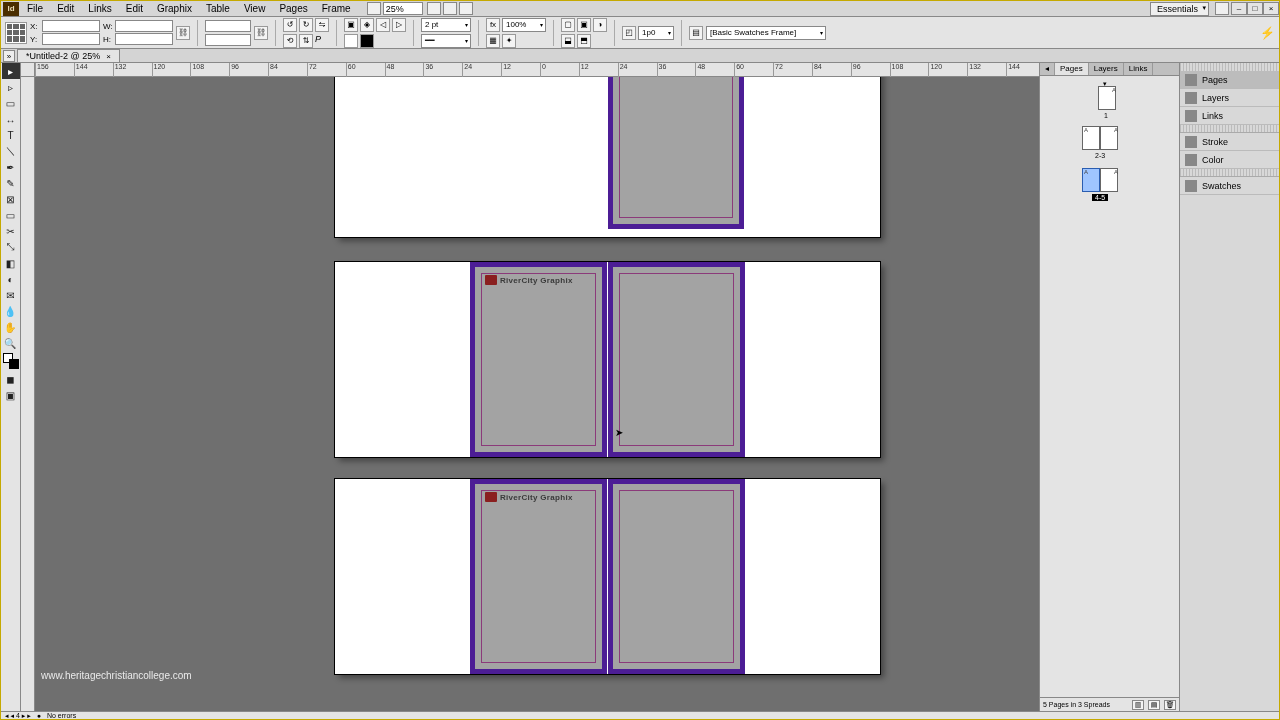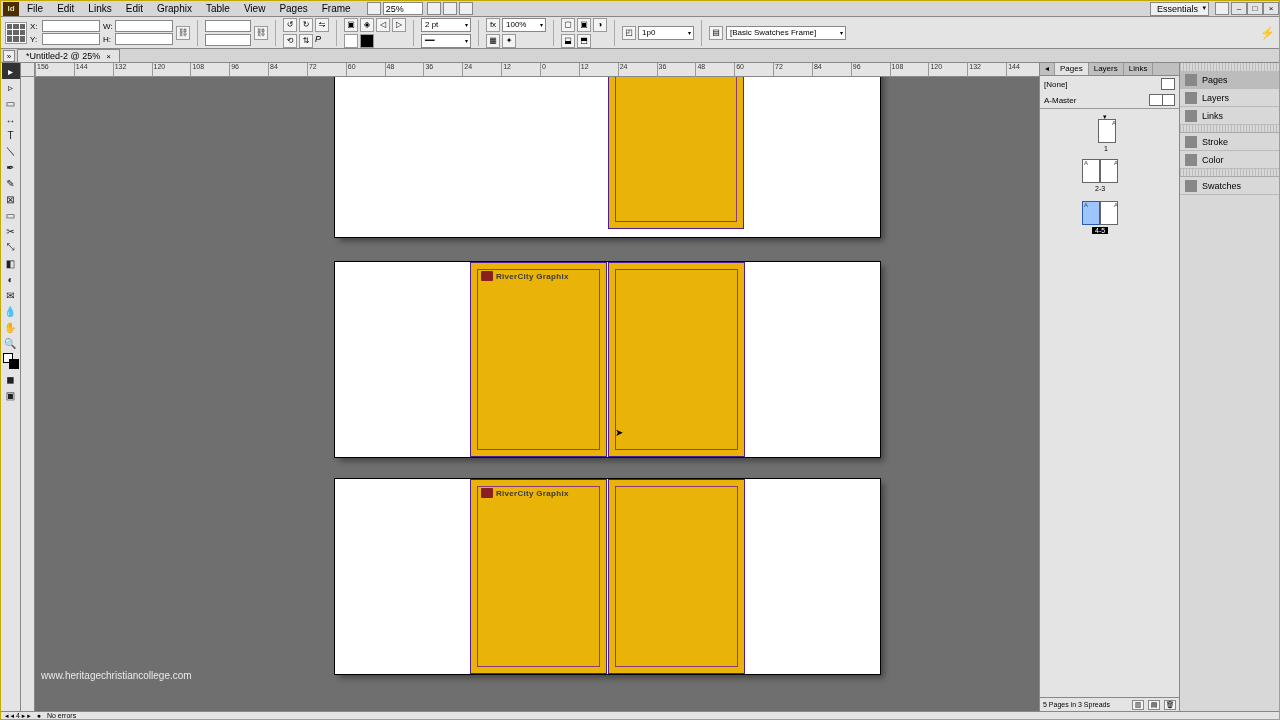--- a/index.html
+++ b/index.html
@@ -50,21 +50,21 @@
 .canvaswrap { flex: 1; position: relative; background: #6f6f6f; overflow: hidden; }
 .hruler { position: absolute; top: 0; left: 14px; right: 0; height: 14px; background: #e4e4e4; border-bottom: 1px solid #888; font-size: 7px; color: #333; }
 .hruler .tick { position: absolute; top: 0; height: 14px; border-left: 1px solid #999; padding-left: 1px; }
 .vruler { position: absolute; top: 14px; left: 0; bottom: 0; width: 14px; background: #e4e4e4; border-right: 1px solid #888; }
 .rulercorner { position: absolute; top:0; left:0; width:14px; height:14px; background:#e4e4e4; border-right:1px solid #888; border-bottom:1px solid #888; }
 .canvas { position: absolute; top: 14px; left: 14px; right: 0; bottom: 0; overflow: hidden; }
 .spread { position: absolute; left: 300px; width: 545px; background: #fff; box-shadow: 0 0 0 1px #000, 4px 4px 6px rgba(0,0,0,.4); }
 .spread.s1 { top: -80px; height: 240px; }
 .spread.s2 { top: 185px; height: 195px; }
 .spread.s3 { top: 402px; height: 195px; }
-.pageframe { position: absolute; border: 1px solid #4c1d95; background: #eab308; }
+.pageframe { position: absolute; border: 5px solid #4c1d95; background: #a3a3a3; }
 .margin { position: absolute; border: 1px solid #8b3a7a; }
 .logo { position: absolute; display: flex; align-items: center; gap: 3px; }
 .logo .mark { width: 12px; height: 10px; background: #8a1f1f; border-radius: 1px; }
 .logo .txt { font-size: 8px; font-weight: bold; color: #3a3a3a; letter-spacing: .3px; }
 .cursor { position: absolute; font-size: 10px; color:#000; }
 
 .rightwrap { display: flex; }
 .pagespanel { width: 140px; background: #e4e4e4; border-left: 1px solid #888; display: flex; flex-direction: column; }
 .pagespanel .tabs { height: 13px; background: #bfbfbf; border-bottom: 1px solid #888; display: flex; font-size: 8px; }
 .pagespanel .tabs span { padding: 1px 5px; border-right: 1px solid #999; }
@@ -223,21 +223,21 @@
     </div>
     <div class="hrow">
       <div class="ico">⬓</div>
       <div class="ico">⬒</div>
     </div>
   </div>
   <div class="sep"></div>
   <div class="stack2">
     <div class="hrow">
         <div class="ico">◰</div>
-        <div class="ddfield" style="width:56px">1p0</div>
+        <div class="ddfield" style="width:36px">1p0</div>
       </div>
   </div>
   <div class="sep"></div>
   <div class="ico">▤</div>
   <div class="ddfield" style="width:120px">[Basic Swatches Frame]</div>
   <div class="lightning">⚡</div>
 </div>
 
 <div class="tabstrip">
   <div class="expander">»</div>
@@ -345,33 +345,20 @@
   </div>
 
   <div class="rightwrap">
     <div class="pagespanel">
       <div class="tabs">
         <span>◂</span>
         <span class="on">Pages</span>
         <span>Layers</span>
         <span>Links</span>
       </div>
-      <div class="masters">
-        <div class="mrow">
-            <span>[None]</span>
-            <div class="th"></div>
-          </div>
-        <div class="mrow">
-            <span>A-Master</span>
-            <div class="th pair">
-              <div></div>
-              <div></div>
-            </div>
-          </div>
-      </div>
       <div class="pglist">
         <div style="position:absolute; left:63px; top:4px; font-size:7px;">▾</div>
         <div class="pgthumb" style="left:58px; top:10px; width:18px; height:24px;"></div>
         <div class="ind" style="left:72px; top:11px;">A</div>
         <div class="pglabel" style="left:64px; top:36px;">1</div>
 
         <div class="pgthumb" style="left:42px; top:50px; width:18px; height:24px;"></div>
         <div class="ind" style="left:44px; top:51px;">A</div>
         <div class="pgthumb" style="left:60px; top:50px; width:18px; height:24px;"></div>
         <div class="ind" style="left:74px; top:51px;">A</div>

